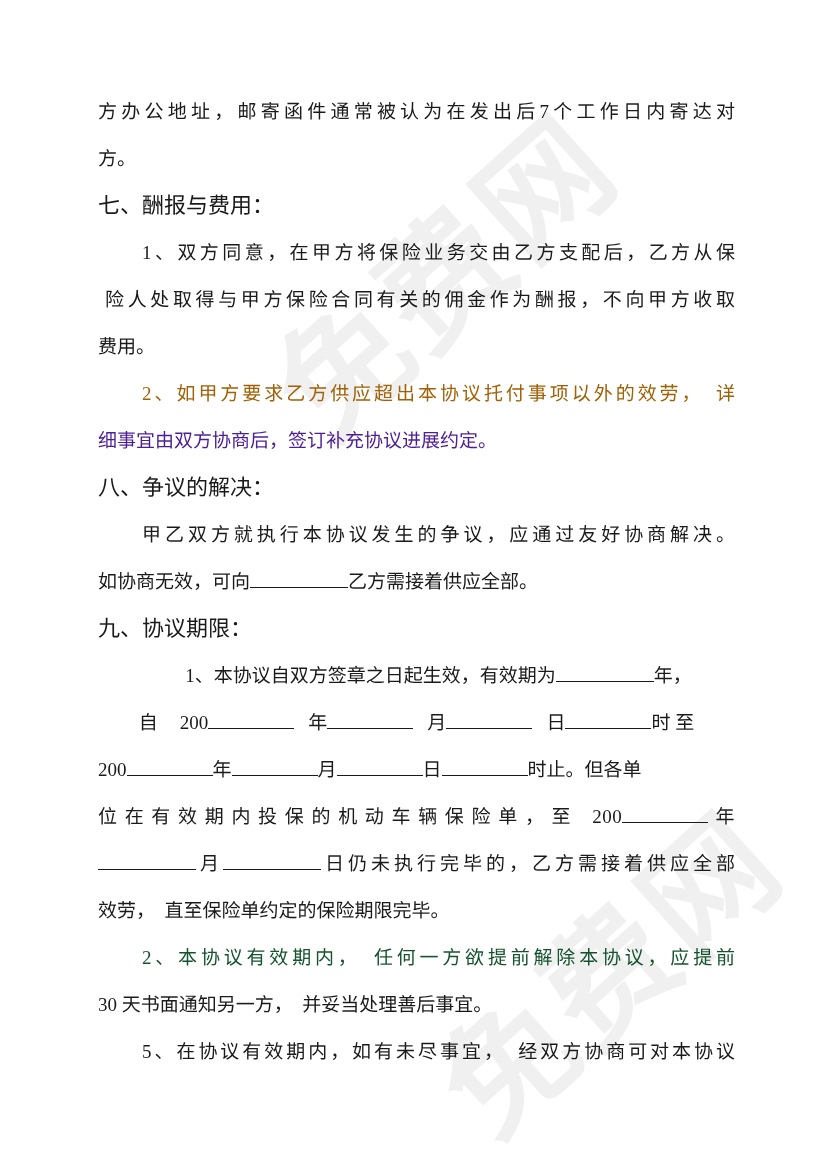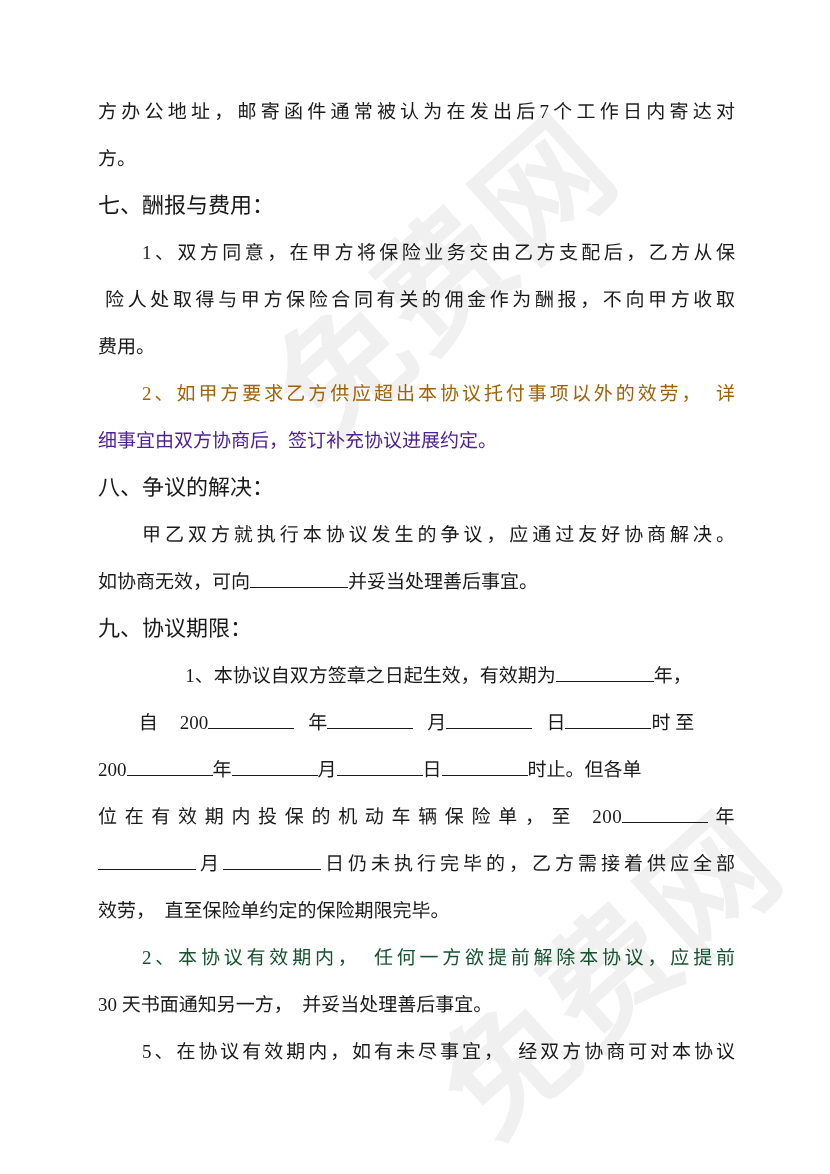--- a/index.html
+++ b/index.html
@@ -111,21 +111,21 @@
     <p class="line just indent2" style="color: rgb(26, 26, 26);">1、双方同意，在甲方将保险业务交由乙方支配后，乙方从保</p>
     <p class="line just" style="color: rgb(26, 26, 26); margin-left: 7px;">险人处取得与甲方保险合同有关的佣金作为酬报，不向甲方收取</p>
     <p class="line" style="color: rgb(26, 26, 26);">费用。</p>
 
     <p class="line just indent2" style="color: #a16207; font-family: Liberation Serif, serif;">2、如甲方要求乙方供应超出本协议托付事项以外的效劳，　详</p>
     <p class="line" style="color: #4c1d95;">细事宜由双方协商后，签订补充协议进展约定。</p>
 
     <p class="line heading" style="color: rgb(26, 26, 26);">八、争议的解决：</p>
 
     <p class="line just indent2" style="color: rgb(26, 26, 26);">甲乙双方就执行本协议发生的争议，应通过友好协商解决。</p>
-    <p class="line" style="color: rgb(26, 26, 26);"><span>如协商无效，可向</span><span class="blank b-lg"></span><span>并妥当处理善后事宜。</span></p>
+    <p class="line" style="color: rgb(26, 26, 26);"><span>如协商无效，可向</span><span class="blank b-lg"></span><span>乙方需接着供应全部。</span></p>
 
     <p class="line heading" style="color: rgb(26, 26, 26);">九、协议期限：</p>
 
     <p class="line indent2" style="color: rgb(26, 26, 26); text-align: center;"><span>1、本协议自双方签章之日起生效，有效期为</span><span class="blank b-lg"></span><span>年，</span></p>
 
     <p class="line" style="color: rgb(26, 26, 26); text-align: center;"><span>自</span><span class="sp-wide"></span><span>200</span><span class="blank b-md"></span><span class="sp"></span><span>年</span><span class="blank b-md"></span><span class="sp"></span><span>月</span><span class="blank b-md"></span><span class="sp"></span><span>日</span><span class="blank b-md"></span><span>时 至</span></p>
 
     <p class="line" style="color: rgb(26, 26, 26);"><span>200</span><span class="blank b-md"></span><span>年</span><span class="blank b-md"></span><span>月</span><span class="blank b-md"></span><span>日</span><span class="blank b-md"></span><span>时止。但各单</span></p>
 
     <p class="line just-loose" style="color: rgb(26, 26, 26);"><span>位在有效期内投保的机动车辆保险单，至</span><span class="sp"></span><span>200</span><span class="blank b-md"></span><span>年</span></p>

